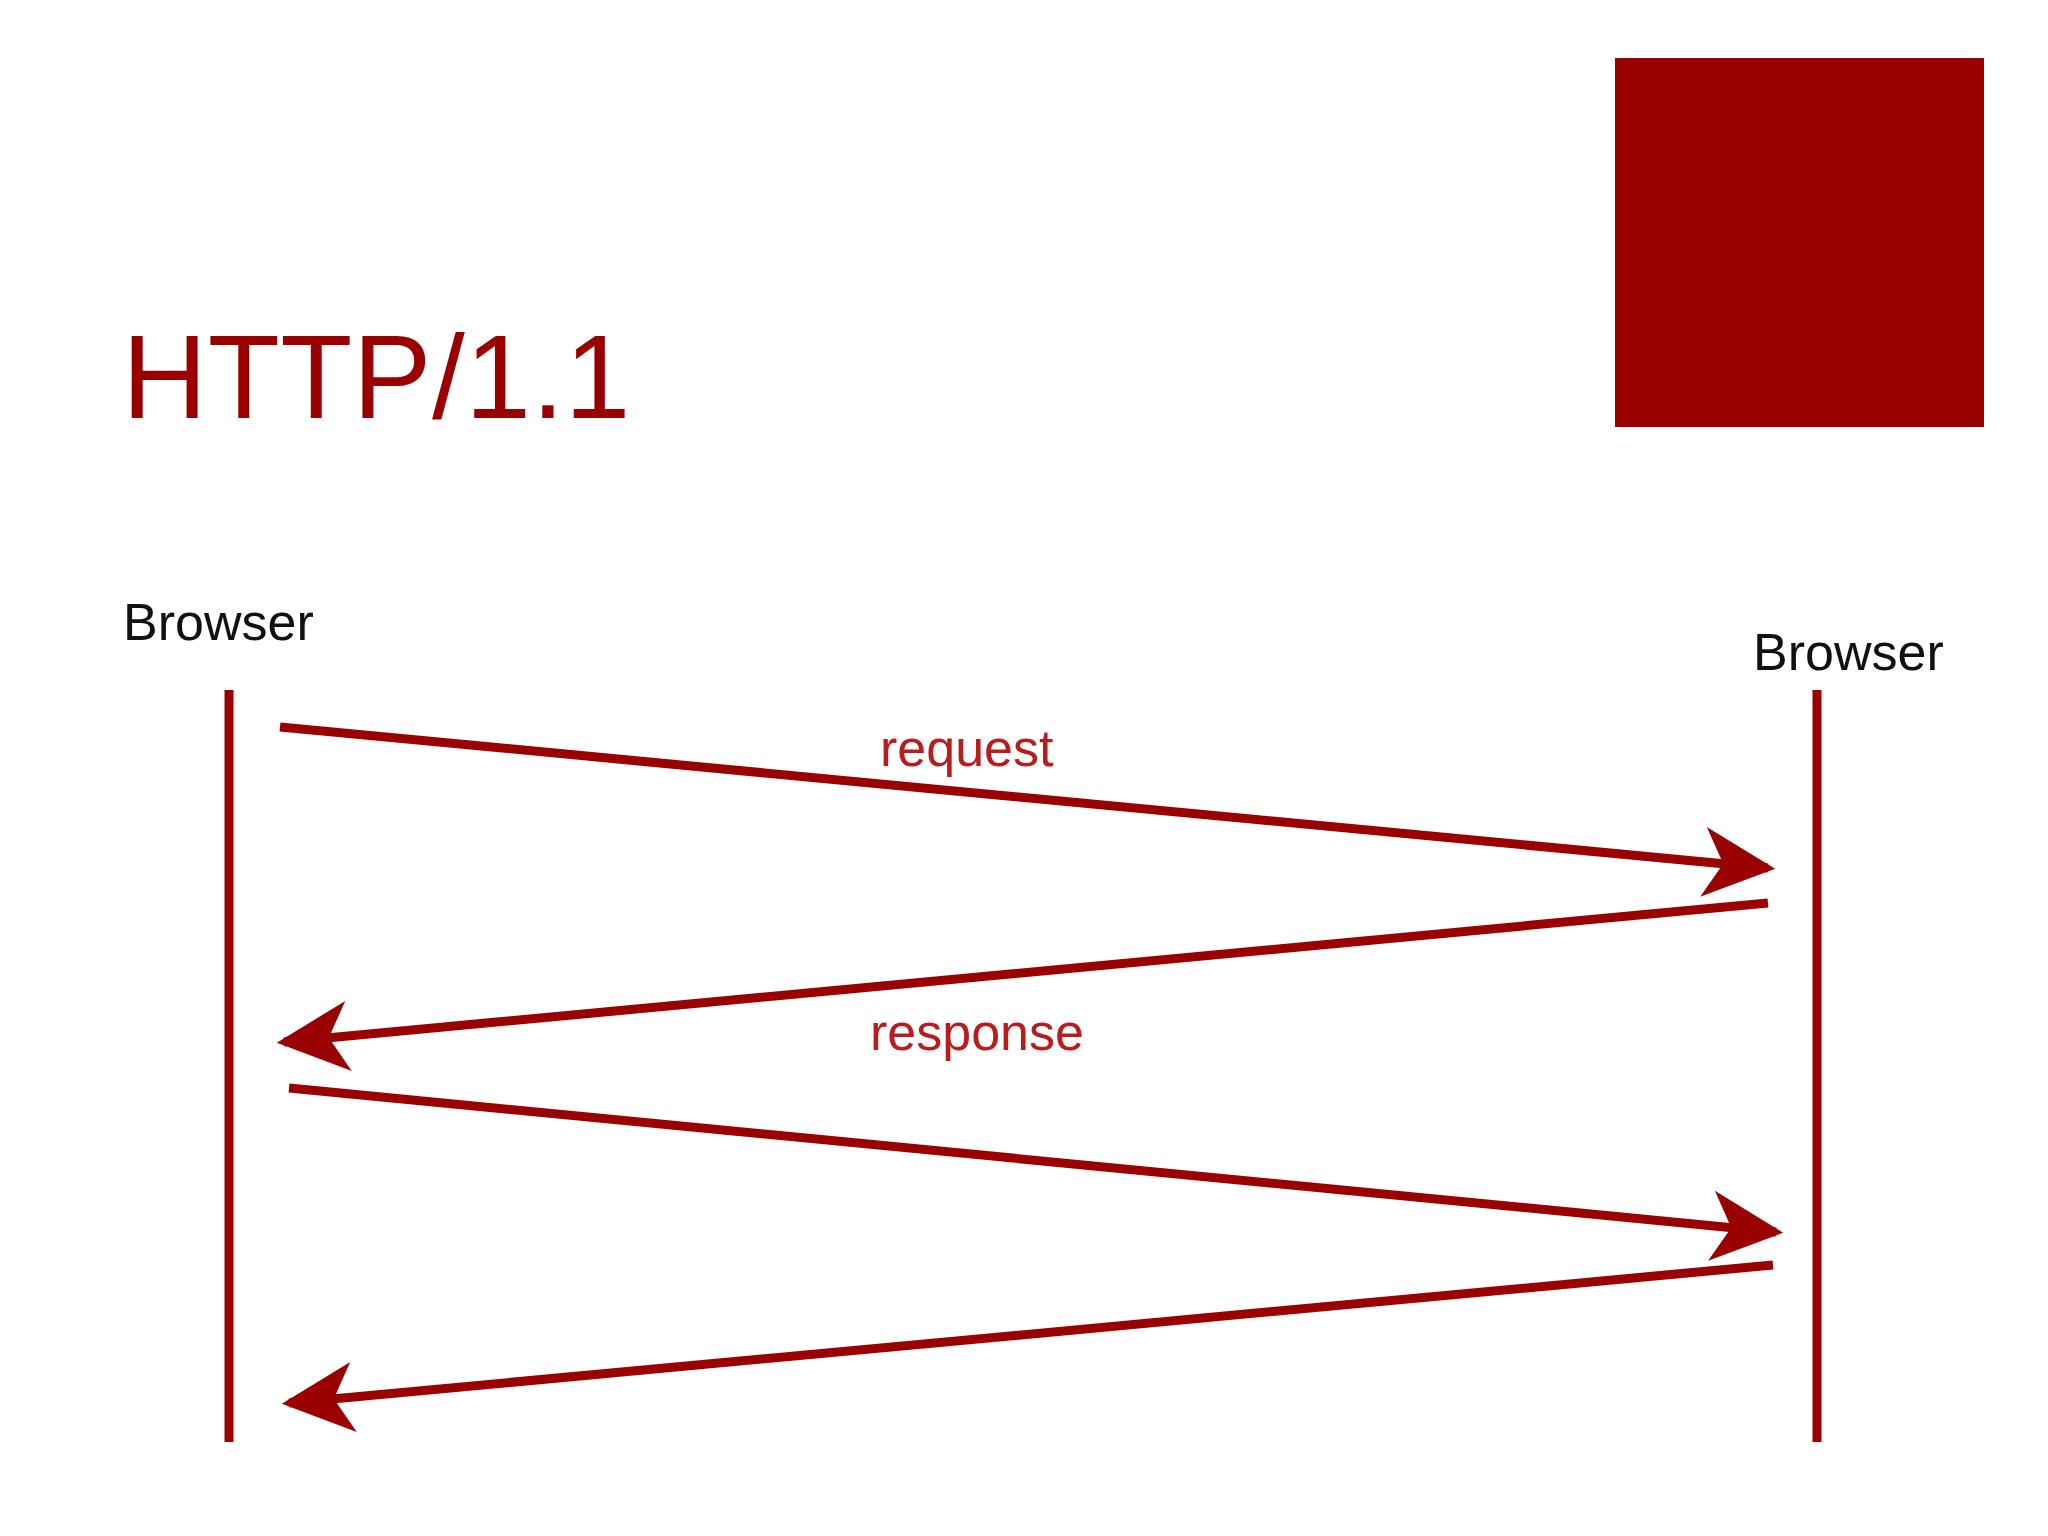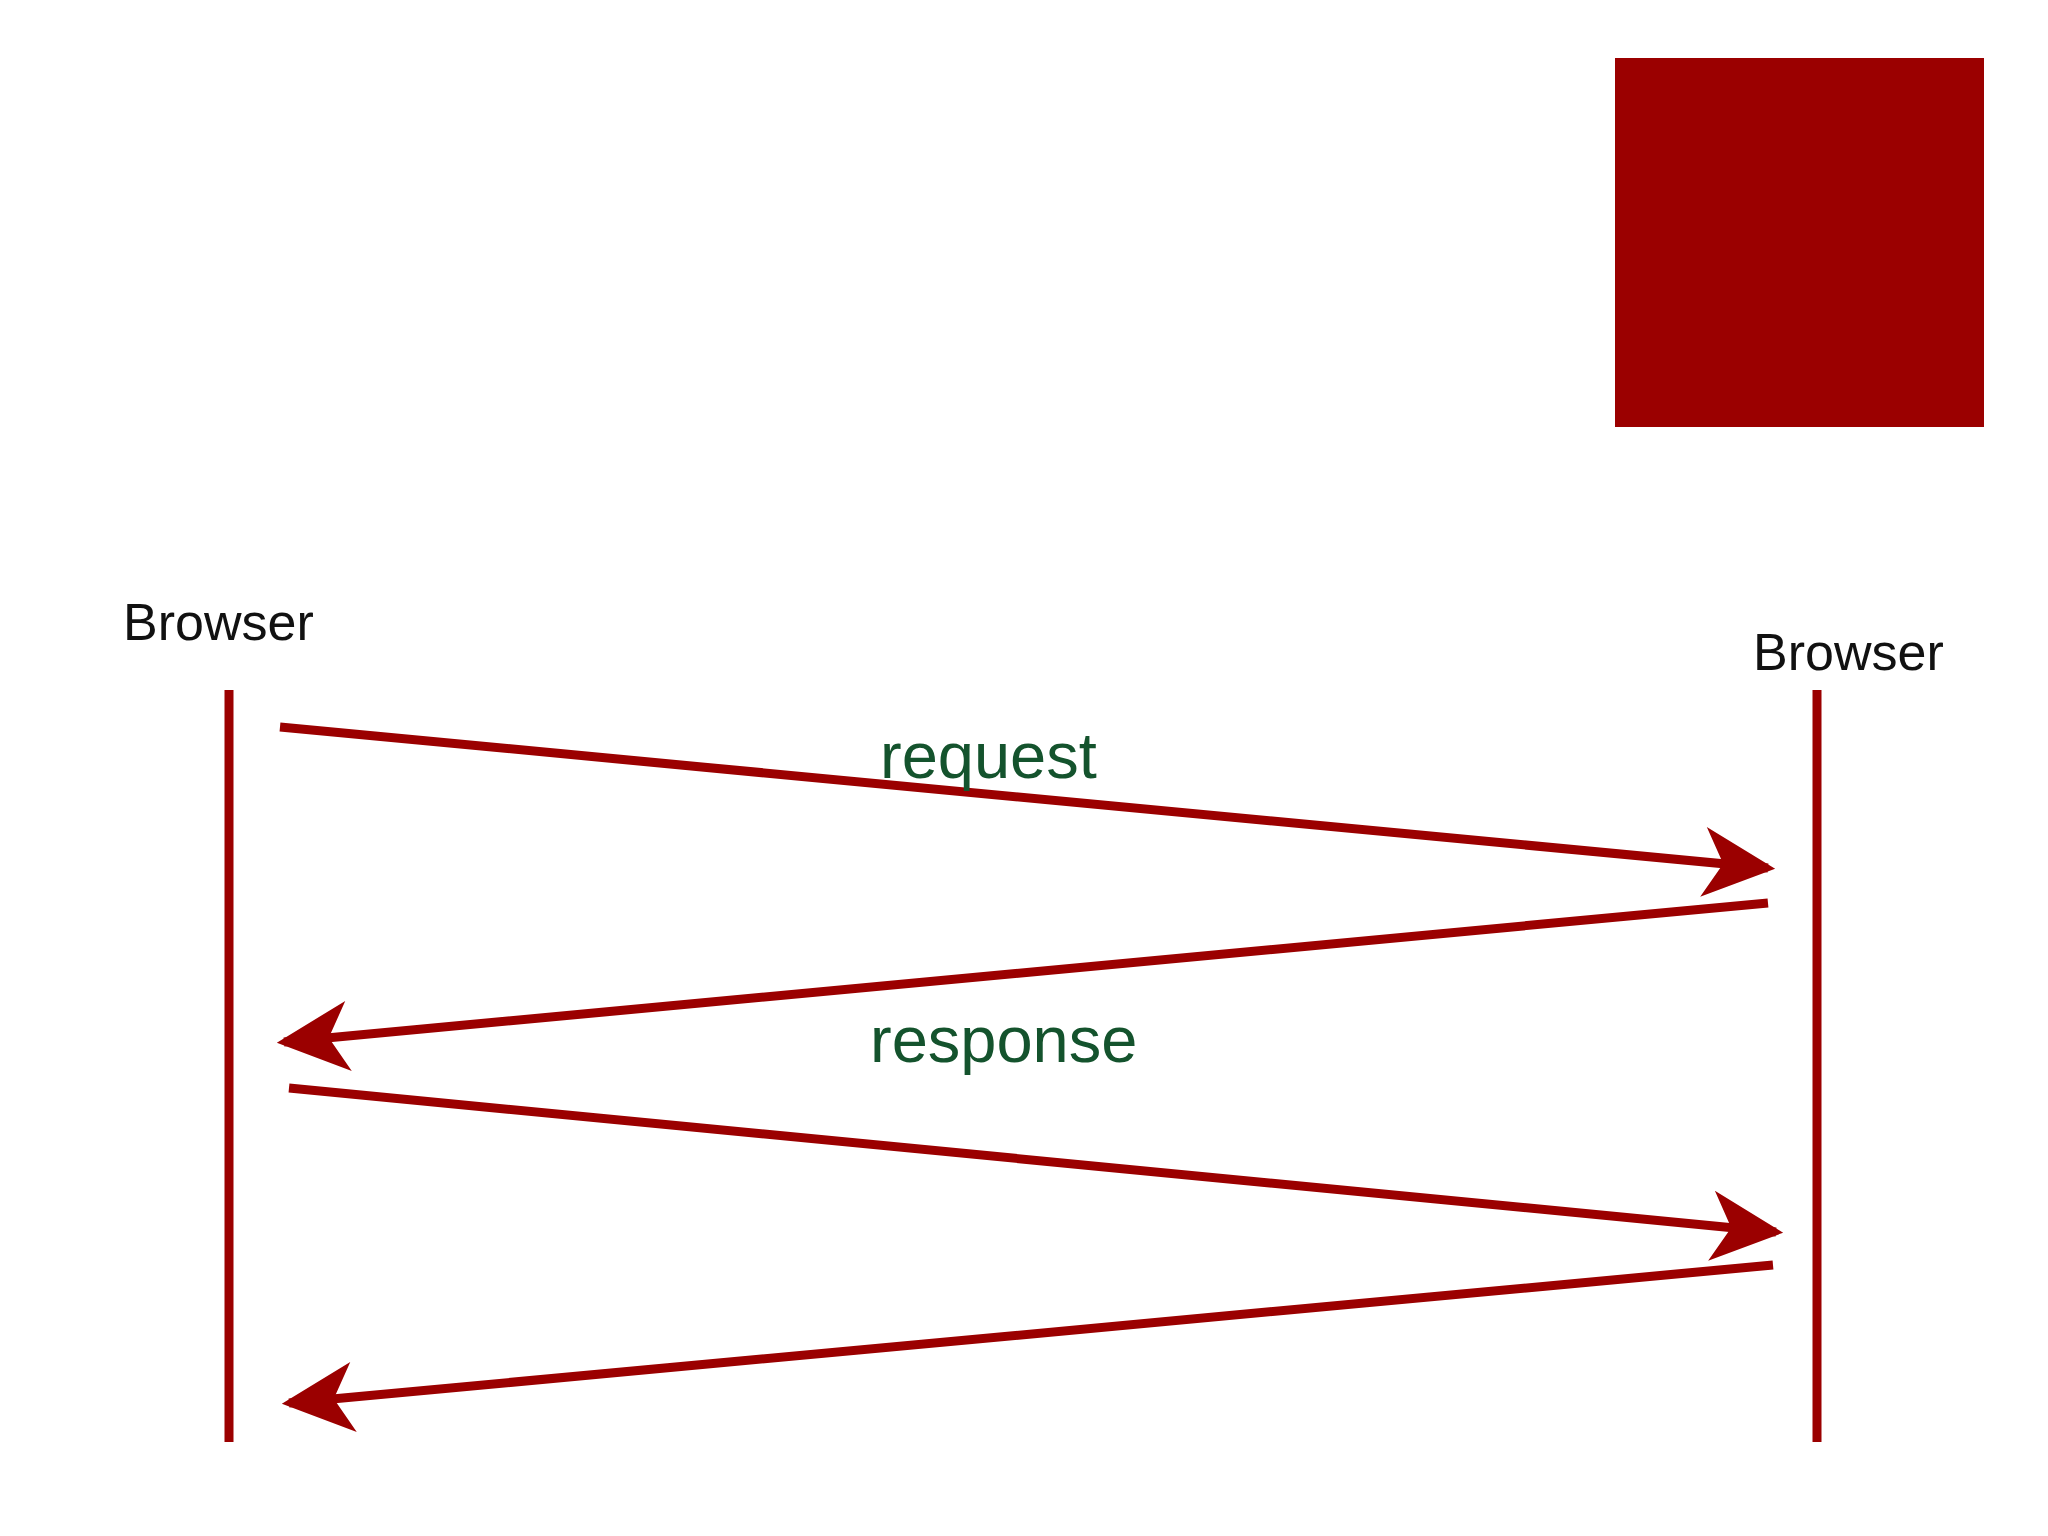--- a/index.html
+++ b/index.html
@@ -62,41 +62,42 @@
   .lane-label.browser {
     left: 123px;
     top: 592px;
   }
   .lane-label.server {
     left: 1753px;
     top: 622px;
   }
   .msg-label {
     position: absolute;
-    font-size: 65px;
-    color: #14532d;
+    font-size: 52px;
+    color: #b91c1c;
     white-space: nowrap;
     font-family: "Liberation Sans", "DejaVu Sans", sans-serif;
   }
   .msg-label.request {
     left: 880px;
     top: 718px;
   }
   .msg-label.response {
     left: 870px;
     top: 1002px;
   }
 </style>
 </head>
 <body>
 
 <div class="slide">
 
   <div class="accent-square"></div>
 
+  <div class="slide-title">HTTP/1.1</div>
 
   <div class="diagram">
     <svg width="2048" height="1536" viewBox="0 0 2048 1536">
       <defs>
         <marker id="ah" markerWidth="9" markerHeight="9" refX="7.6" refY="4.5" orient="auto" markerUnits="strokeWidth">
           <path d="M0.4,0.6 L8.4,4.5 L0.4,8.4 L2.6,4.5 Z" fill="#9B0000"></path>
         </marker>
       </defs>
 
       <line x1="229" y1="690" x2="229" y2="1442" stroke="#9B0000" stroke-width="9"></line>

